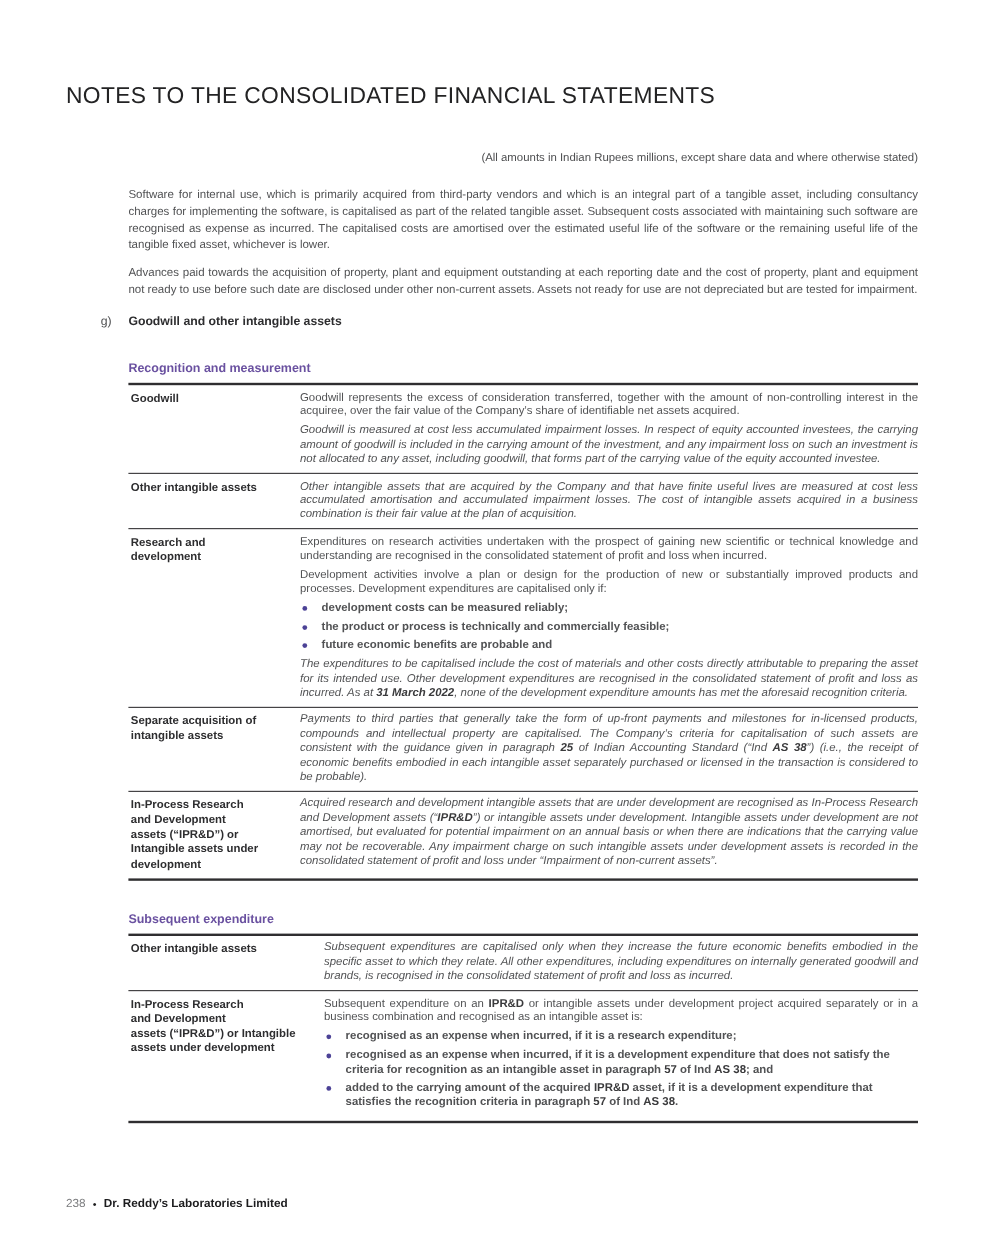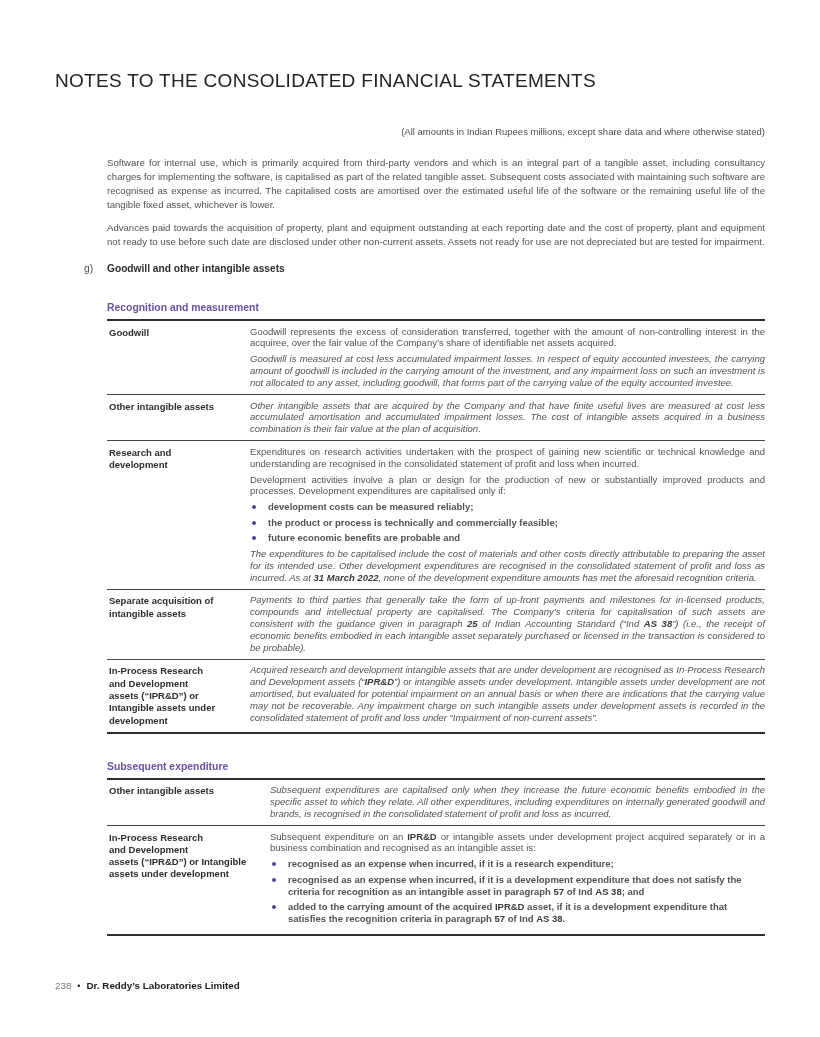--- a/index.html
+++ b/index.html
@@ -90,21 +90,21 @@
     left: 2px;
     top: 4px;
     width: 4px;
     height: 4px;
     border-radius: 50%;
     background: #4c4296;
   }
   .footer {
     position: absolute;
     left: 55px;
-    bottom: 46px;
+    bottom: 28px;
     display: flex;
     align-items: center;
     font-size: 9.8px;
   }
   .page-num { color: #7b7c7e; }
   .footer-dot { margin: 0 6px; font-size: 9px; color: #1c1c1e; }
   .company-name { font-weight: bold; color: #1c1c1e; }
 </style>
 </head>
 <body>

